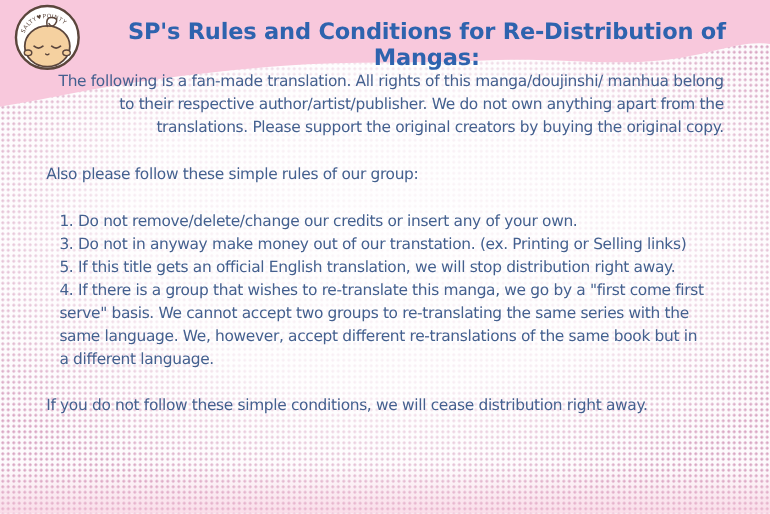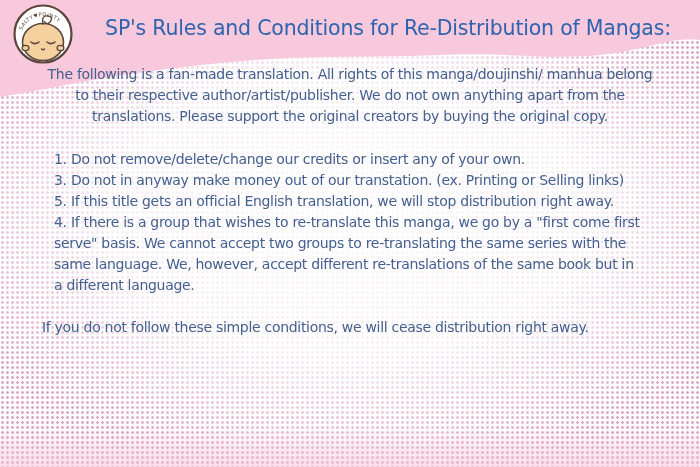--- a/index.html
+++ b/index.html
@@ -24,30 +24,30 @@
       radial-gradient(ellipse 62% 55% at 50% 46%,
         rgba(255,255,255,0.92) 0%,
         rgba(255,255,255,0.8) 55%,
         rgba(255,255,255,0.35) 80%,
         rgba(255,255,255,0) 100%);
   }
   .header-wave{position:absolute;top:0;left:0;width:700px;height:110px;}
   .page-title{
     position:absolute;top:16px;left:84px;right:8px;
     text-align:center;
-    font-size:20.5px;font-weight:normal;letter-spacing:-0.2px;
+    font-size:20.5px;font-weight:bold;letter-spacing:-0.2px;
     color:#2e63ae;
   }
   .mascot{position:absolute;top:3px;left:12px;width:62px;height:62px;}
   .content{
     position:absolute;top:64px;left:42px;right:42px;
     font-size:14px;line-height:21px;letter-spacing:-0.3px;
     color:#44608f;
   }
-  .disclaimer{text-align:center;margin:0 0 22px 0;}
+  .disclaimer{text-align:right;margin:0 0 22px 0;}
   .intro{margin:0 0 21px 0;}
   .rules{margin:12px;}
   .rule-item{margin:0;}
   .footer-note{margin:21px 0 0 0;}
 </style>
 </head>
 <body>
 
 <div class="scene">
 
@@ -72,20 +72,21 @@
       </defs>
     <text font-size="5.2" fill="#5b463c" letter-spacing="0.4" font-family="DejaVu Sans, sans-serif">
       <textPath href="#arcpath" startOffset="6%">SALTY♥POINTY</textPath>
     </text>
   </svg>
 
   <div class="page-title">SP's Rules and Conditions for Re-Distribution of Mangas:</div>
 
   <div class="content">
     <p class="disclaimer">The following is a fan-made translation. All rights of this manga/doujinshi/ manhua belong to their respective author/artist/publisher. We do not own anything apart from the translations. Please support the original creators by buying the original copy.</p>
+    <p class="intro">Also please follow these simple rules of our group:</p>
     <div class="rules">
       <p class="rule-item">1. Do not remove/delete/change our credits or insert any of your own.</p>
       <p class="rule-item">3. Do not in anyway make money out of our transtation. (ex. Printing or Selling links)</p>
       <p class="rule-item">5. If this title gets an official English translation, we will stop distribution right away.</p>
       <p class="rule-item">4. If there is a group that wishes to re-translate this manga, we go by a "first come first serve" basis. We cannot accept two groups to re-translating the same series with the same language. We, however, accept different re-translations of the same book but in a different language.</p>
     </div>
     <p class="footer-note">If you do not follow these simple conditions, we will cease distribution right away.</p>
   </div>
 
 </div>

